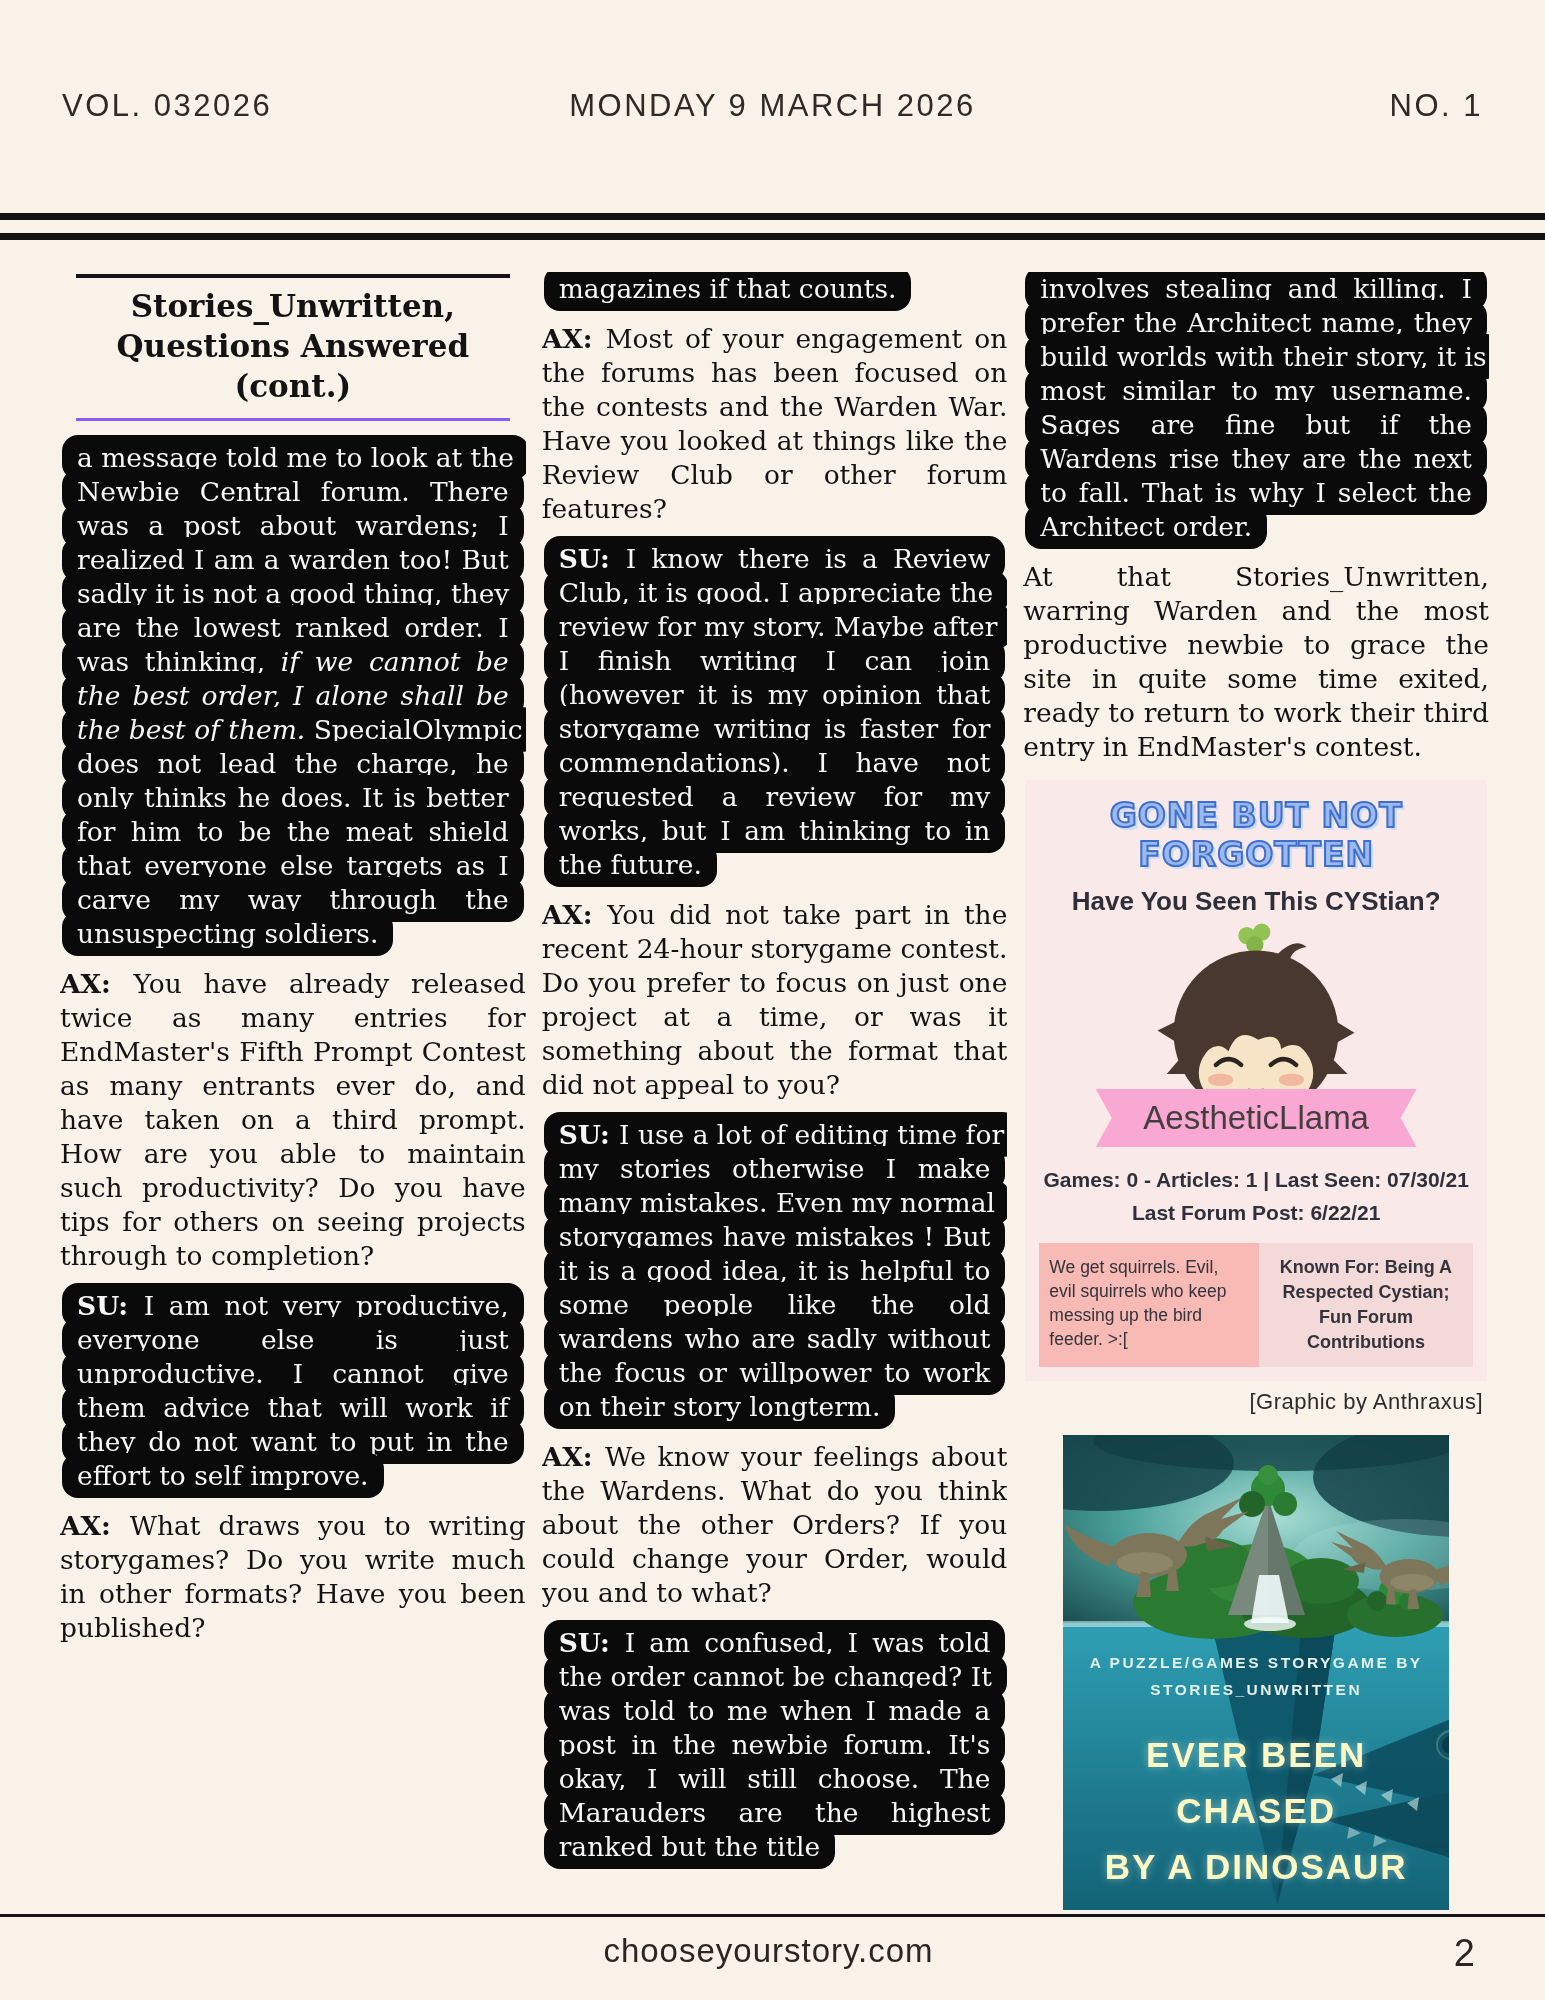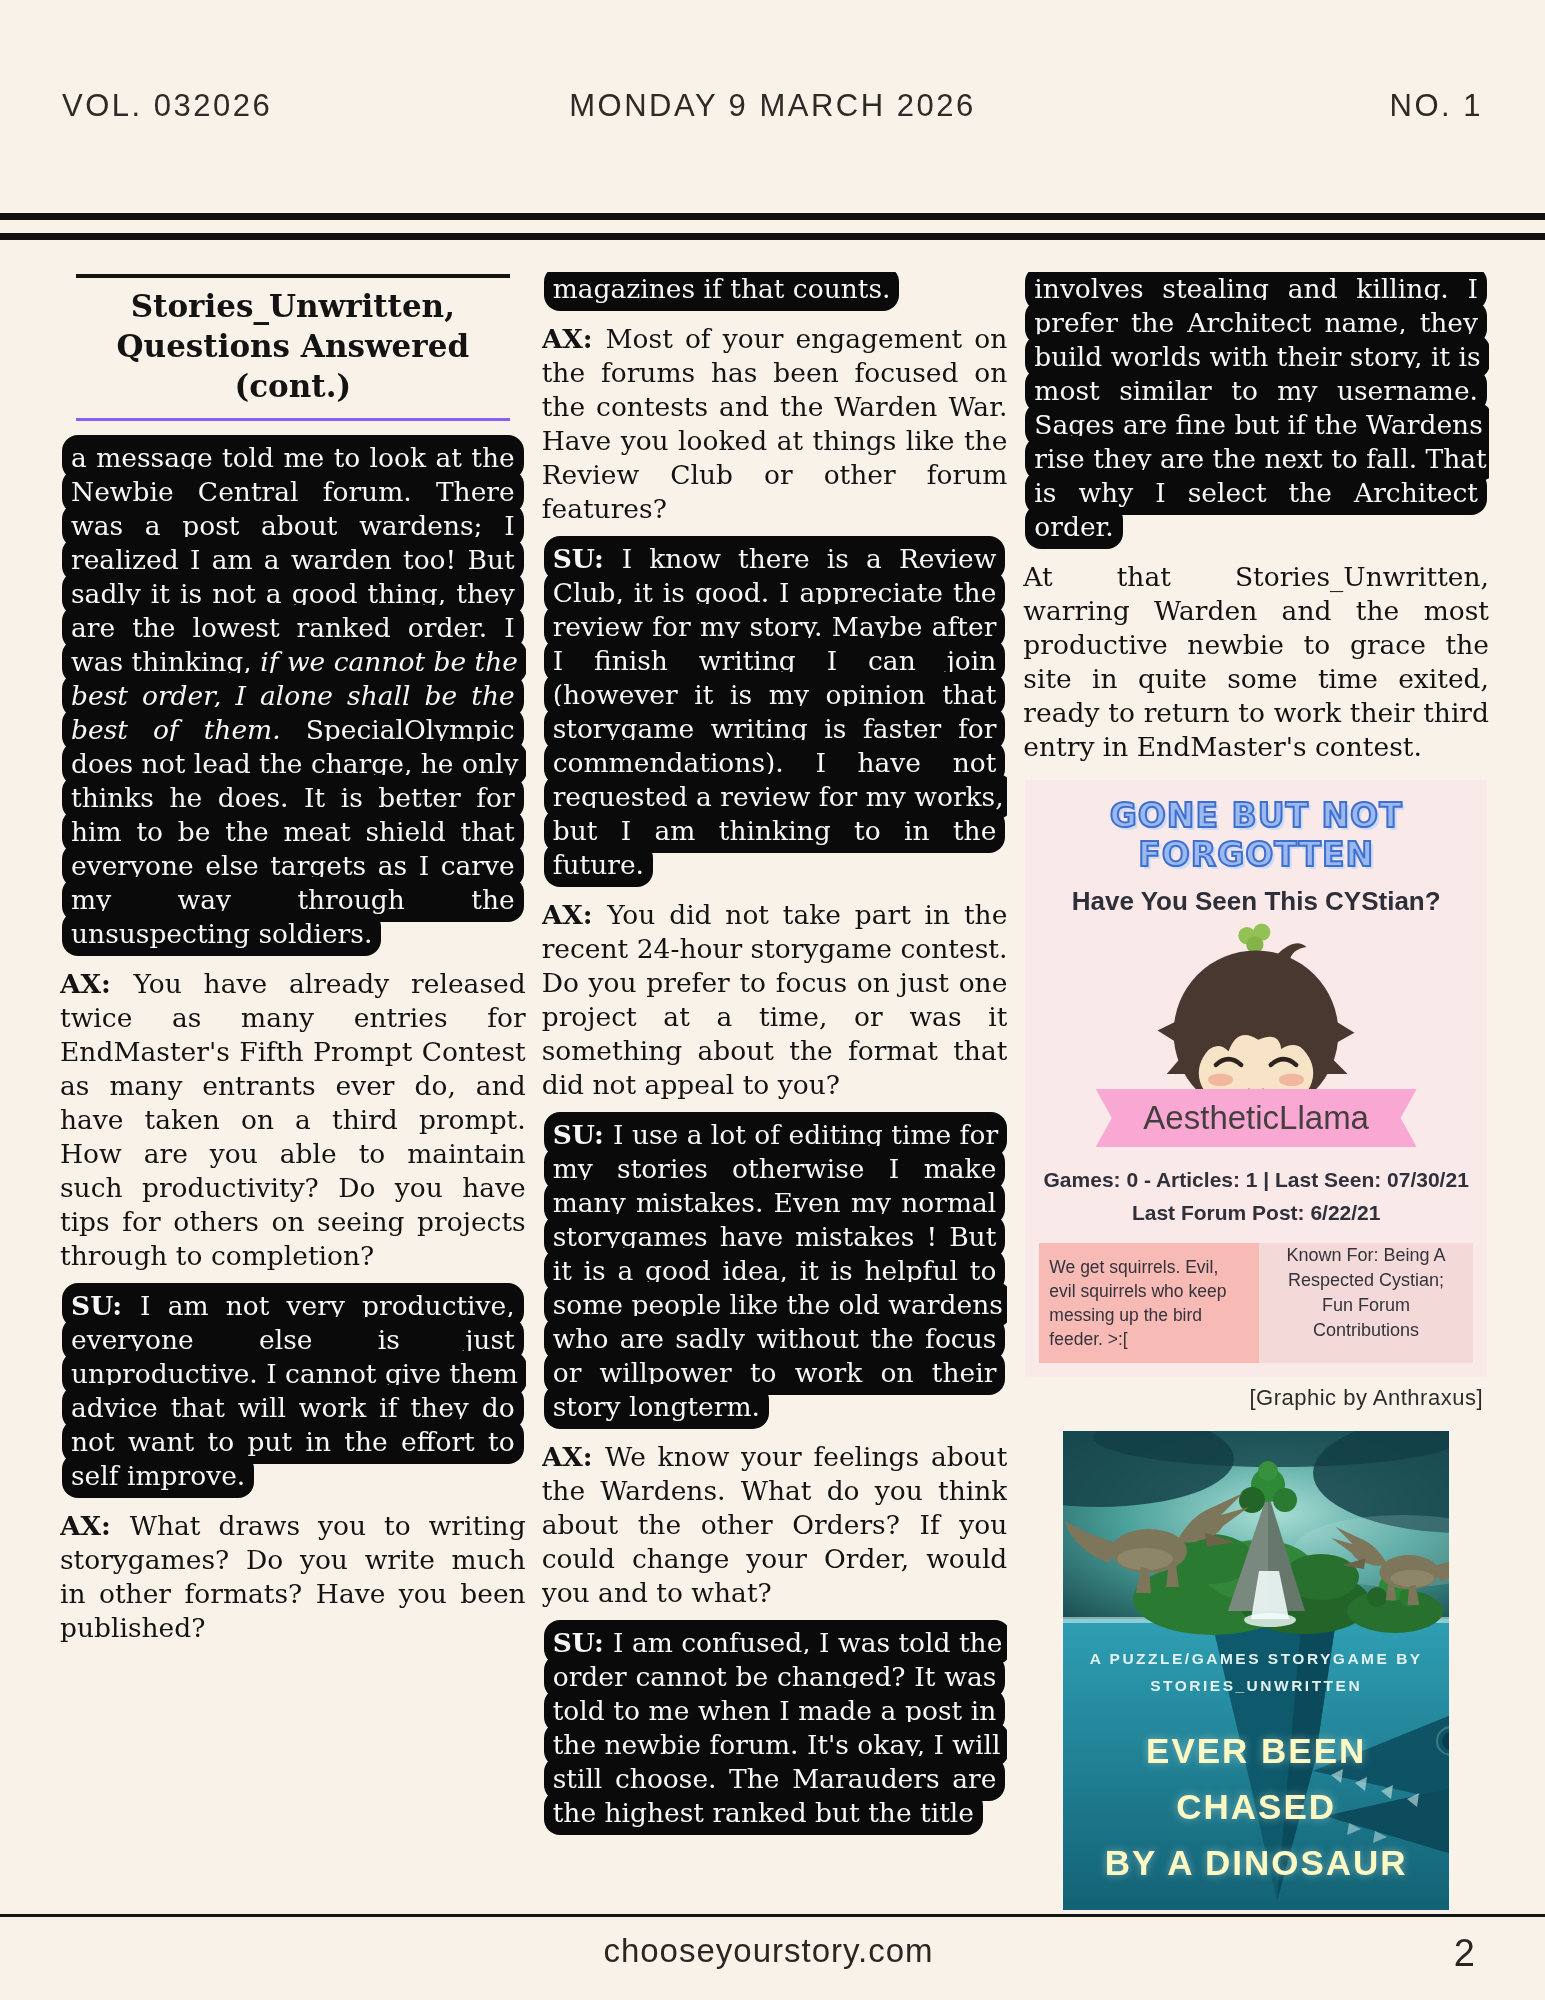--- a/index.html
+++ b/index.html
@@ -16,42 +16,42 @@
          border-top:7px solid #121212;border-bottom:7px solid #121212;}
 
   
   .cols{position:absolute;top:272px;left:60px;right:56px;bottom:90px;display:flex;gap:16px;}
   .col{flex:1;overflow:hidden;}
   .col p{margin:0 0 16px;font-size:26.5px;line-height:34px;text-align:justify;}
   .ctitle{font-weight:700;font-size:31px;line-height:40px;text-align:center;
           border-top:4px solid #141414;border-bottom:3px solid #8b5cf6;
           padding:8px 4px 12px;margin:2px 16px 20px;}
   .bubble{margin:6px 0 22px;padding:0 2px;}
-  .hl{background:#0a0a0a;color:#f7f7f7;padding:7px 9px;border-radius:16px;
+  .hl{background:#0a0a0a;color:#f7f7f7;padding:7px 15px;border-radius:16px;
       -webkit-box-decoration-break:clone;box-decoration-break:clone;}
   .seg-b{font-weight:700;}
   .seg-i{font-style:italic;}
 
   
   .panel{background:#f9e9e8;margin:6px 2px 4px;padding:16px 14px 14px;}
   .panel-title{font-family:"DejaVu Sans","Liberation Sans",sans-serif;font-weight:700;font-size:33px;
                text-align:center;color:#9bb9ef;-webkit-text-stroke:2px #3f6fce;letter-spacing:1px;
                text-shadow:3px 3px 0 #cddcf7;}
   .panel-sub{font-family:"Liberation Sans",sans-serif;font-weight:700;font-size:26px;color:#2f2f3a;
              text-align:center;margin-top:12px;}
   .avatar-wrap{text-align:center;margin-top:6px;height:206px;}
   .ribbon{width:74%;height:58px;margin:-40px auto 0;position:relative;background:#f9a8d4;
           clip-path:polygon(0 0,100% 0,95% 50%,100% 100%,0 100%,5% 50%);
           display:flex;align-items:center;justify-content:center;
           font-family:"Liberation Sans",sans-serif;font-size:33px;color:#453e3e;}
   .stats{font-family:"Liberation Sans",sans-serif;font-weight:700;font-size:21px;color:#30303b;
          text-align:center;margin-top:16px;line-height:33px;}
   .qrow{display:flex;margin-top:14px;font-family:"Liberation Sans",sans-serif;color:#33333d;}
   .qleft{flex:1.05;background:#f7bab4;padding:12px 10px;font-size:17.5px;line-height:24px;text-align:left;}
-  .qright{flex:1;background:#f3d9d7;padding:0 12px;font-size:18px;line-height:25px;text-align:center;}
+  .qright{flex:1;background:#f3d9d7;padding:12px 12px;font-size:18px;line-height:25px;text-align:center;font-weight:bold;}
   .credit{font-family:"Liberation Sans",sans-serif;font-size:22px;color:#2c2c2c;text-align:right;
           margin:8px 6px 12px;letter-spacing:0.5px;}
 
   
   .ad{position:relative;width:386px;height:552px;margin:20px auto 0;overflow:hidden;background:#1d5a59;}
   .ad svg{position:absolute;inset:0;}
   .ad .byline{position:absolute;top:214px;left:0;right:0;text-align:center;
               font-family:"Liberation Sans",sans-serif;font-weight:700;font-size:15.5px;
               letter-spacing:2.5px;color:#e3f2ee;line-height:27px;}
   .ad .big{position:absolute;top:292px;left:0;right:0;text-align:center;

